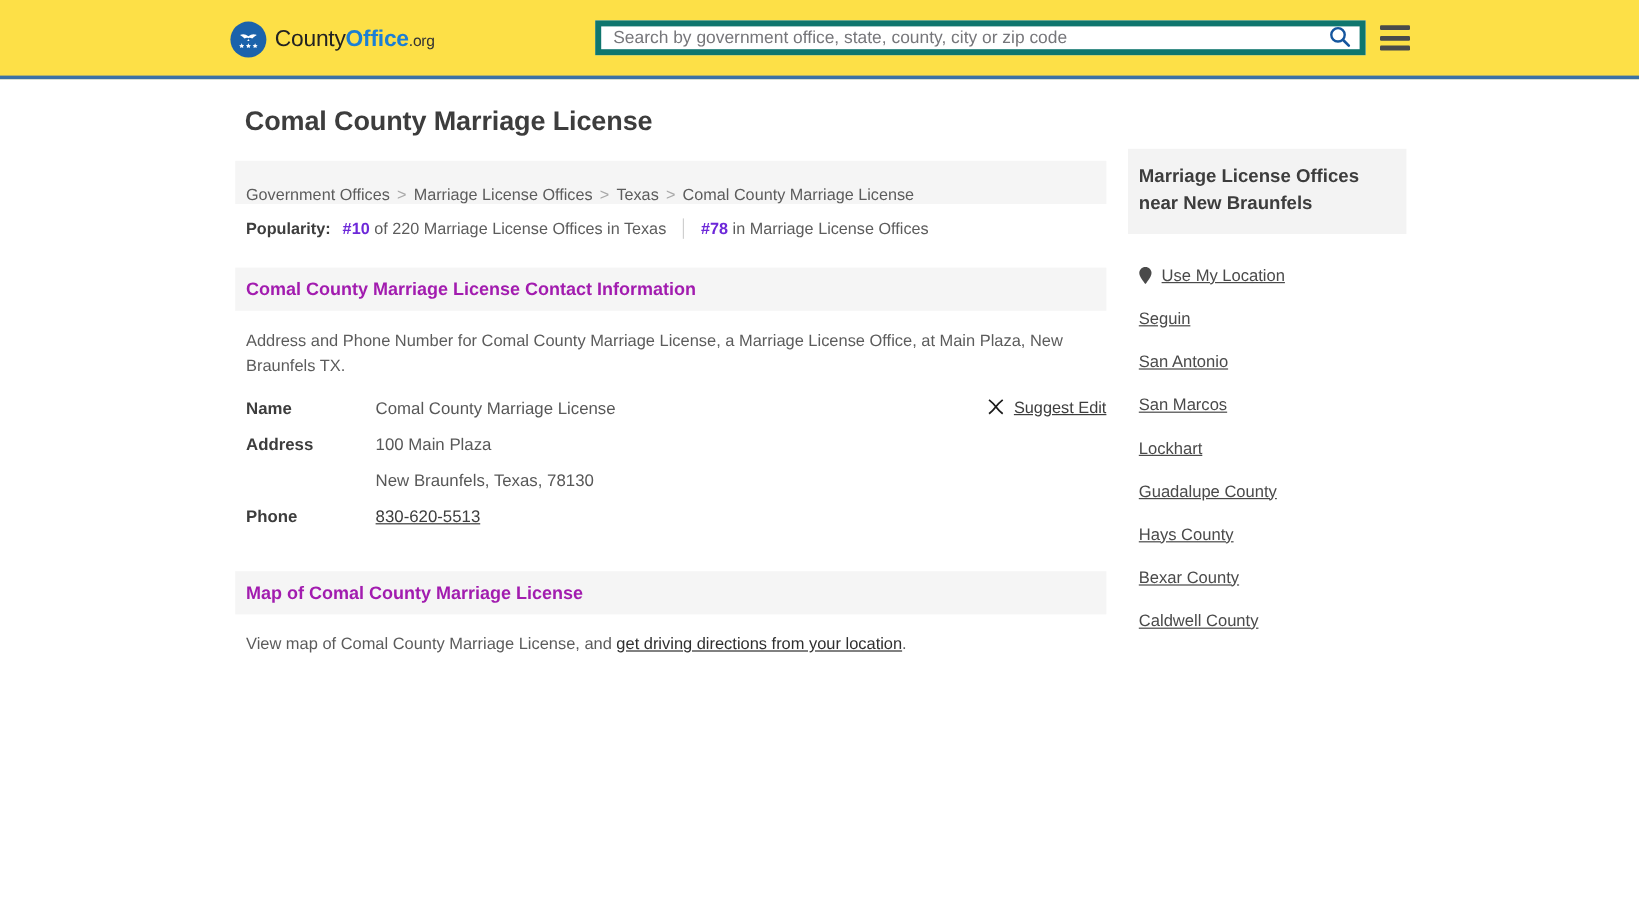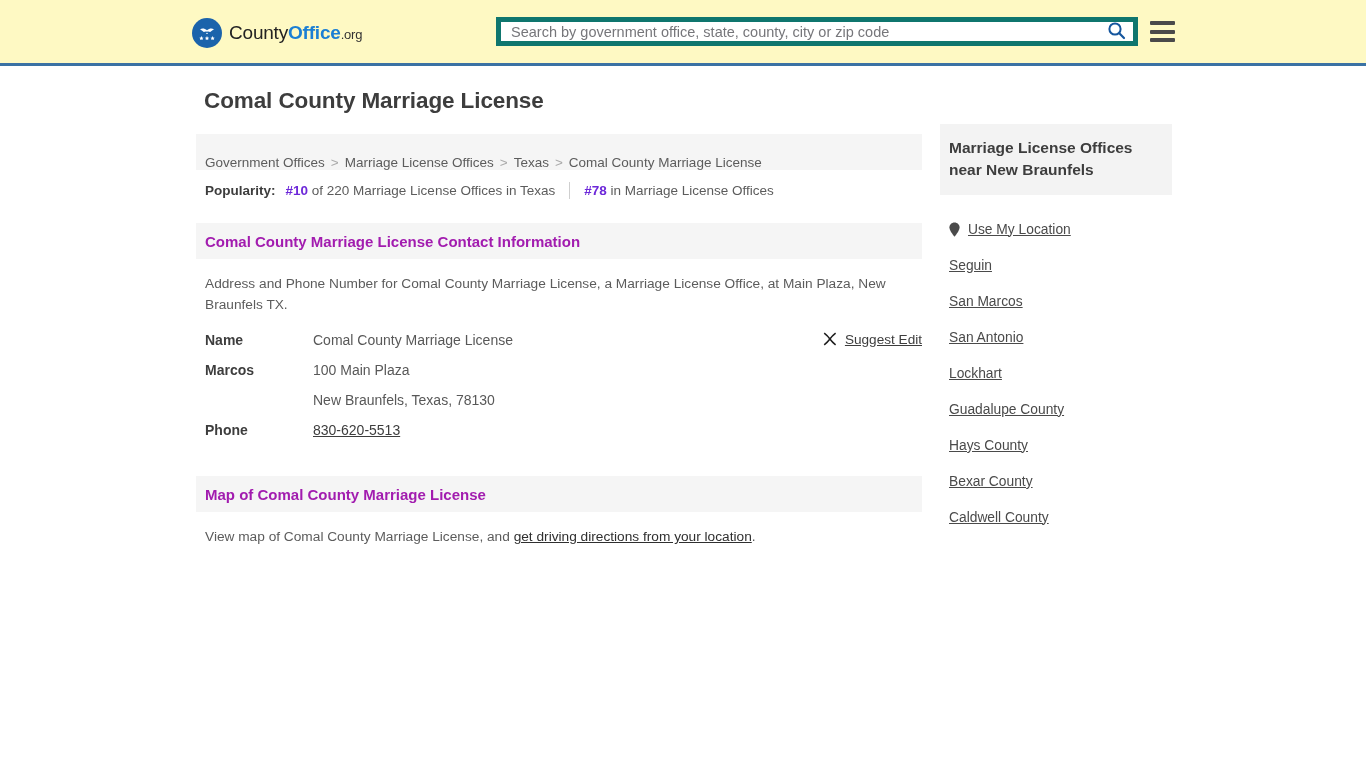--- a/index.html
+++ b/index.html
@@ -9,21 +9,21 @@
     background: #ffffff;
     font-family: "Liberation Sans", sans-serif;
     -webkit-font-smoothing: antialiased;
   }
 
   
   .site-header {
     position: relative;
     width: 1366px;
     height: 66px;
-    background: #fef9c3;
+    background: #fde047;
     border-bottom: 3px solid #3b72a4;
   }
   .logo-wrap {
     position: absolute;
     left: 192px; top: 18px;
     display: flex; align-items: center;
     height: 30px;
     cursor: pointer;
   }
   .logo-mark {
@@ -311,21 +311,21 @@
     <div class="section-desc">Address and Phone Number for Comal County Marriage License, a Marriage License Office, at Main Plaza, New Braunfels TX.</div>
 
     <div class="info-table">
 
       <div class="info-row">
         <span class="k">Name</span>
         <span class="v">Comal County Marriage License</span>
       </div>
 
       <div class="info-row">
-        <span class="k">Marcos</span>
+        <span class="k">Address</span>
         <span class="v">100 Main Plaza</span>
       </div>
 
       <div class="info-row">
         <span class="k"></span>
         <span class="v">New Braunfels, Texas, 78130</span>
       </div>
 
       <div class="info-row">
         <span class="k">Phone</span>
@@ -361,26 +361,26 @@
             <path d="M5.5 0.4 C2.6 0.4 0.4 2.6 0.4 5.4 C0.4 8.8 5.5 14.6 5.5 14.6 C5.5 14.6 10.6 8.8 10.6 5.4 C10.6 2.6 8.4 0.4 5.5 0.4 Z" fill="#4a4a4a"></path>
           </svg>
         </span>
         <a>Use My Location</a>
       </div>
 
       <div class="side-item">
         <a>Seguin</a>
       </div>
       <div class="side-item">
+        <a>San Antonio</a>
+      </div>
+      <div class="side-item">
         <a>San Marcos</a>
       </div>
       <div class="side-item">
-        <a>San Antonio</a>
-      </div>
-      <div class="side-item">
         <a>Lockhart</a>
       </div>
       <div class="side-item">
         <a>Guadalupe County</a>
       </div>
       <div class="side-item">
         <a>Hays County</a>
       </div>
       <div class="side-item">
         <a>Bexar County</a>

